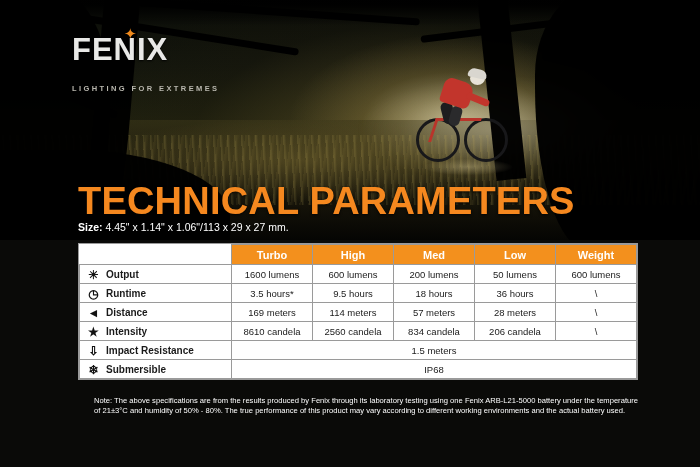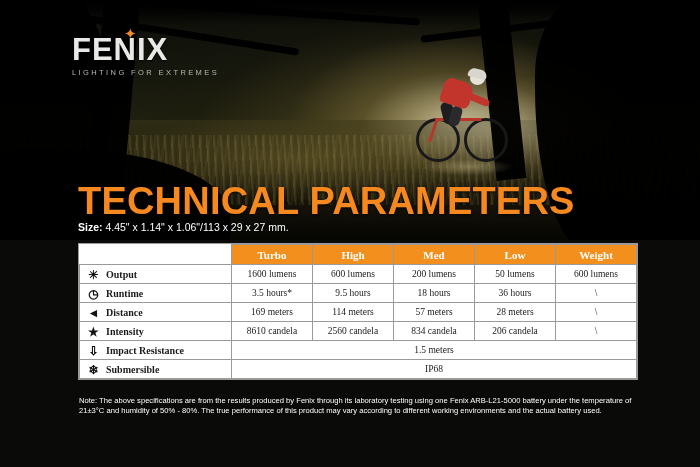--- a/index.html
+++ b/index.html
@@ -83,21 +83,21 @@
   .logo-word {
     font-family:"Liberation Sans", sans-serif;
     font-weight:bold; 
     font-size:31px; letter-spacing:1px;
     color:#e9e9e7;
     text-shadow: 0 1px 2px rgba(0,0,0,0.9);
     line-height:1;
   }
   .logo-sub {
     font-size:7.5px; letter-spacing:2.4px; color:#b9b7ae;
-    margin-top:3px; font-weight:normal;
+    margin-top:19px; font-weight:bold;
   }
   .logo-star { position:absolute; left:52px; top:-8px; font-size:15px; color:#f08a1d; line-height:1; }
 
   
   .title {
     position:absolute; left:78px; top:180px;
     font-size:38px; font-weight:bold; color:#f5881f;
     letter-spacing:0.2px;
     text-shadow: 0 1px 3px rgba(0,0,0,0.85);
   }
@@ -118,21 +118,20 @@
     border:1px solid #9a9a9a;
   }
   table { border-collapse: collapse; width:100%; table-layout:fixed; }
   th, td {
     border:1px solid #9a9a9a;
     text-align:center;
     font-size:9.5px;
     color:#1a1a1a;
     height:19px;
     padding:0 11px;
-    font-family:Liberation Serif, serif;
   }
   thead th { background:#f3901d; color:#fff; font-weight:bold; font-size:11px; height:20px; }
   thead th.blank { background:#fff; border-left:none; border-top:none; }
   td.rowlabel {
     text-align:left;
     font-weight:bold;
     font-size:10px;
     padding-left:26px;
     position:relative;
     background:#fff;
@@ -141,21 +140,21 @@
   .icon-cell {
     position:absolute; left:5px; top:50%; transform:translateY(-50%);
     width:17px; height:17px; display:flex; align-items:center; justify-content:center;
     font-size:12px; color:#111;
     line-height:1;
   }
   .notes {
     position:absolute; left:78px; top:396px; width:562px;
     font-size:7.6px; color:#fff; line-height:1.35;
   }
-  .notes p { margin:0 0 3px 1px; }
+  .notes p { margin:0 0 3px 16px; }
 </style>
 </head>
 <body>
 
 <div class="page">
 
   <div class="photo">
     <div class="ground"></div>
     <div class="beam"></div>
     <div class="grass"></div>

